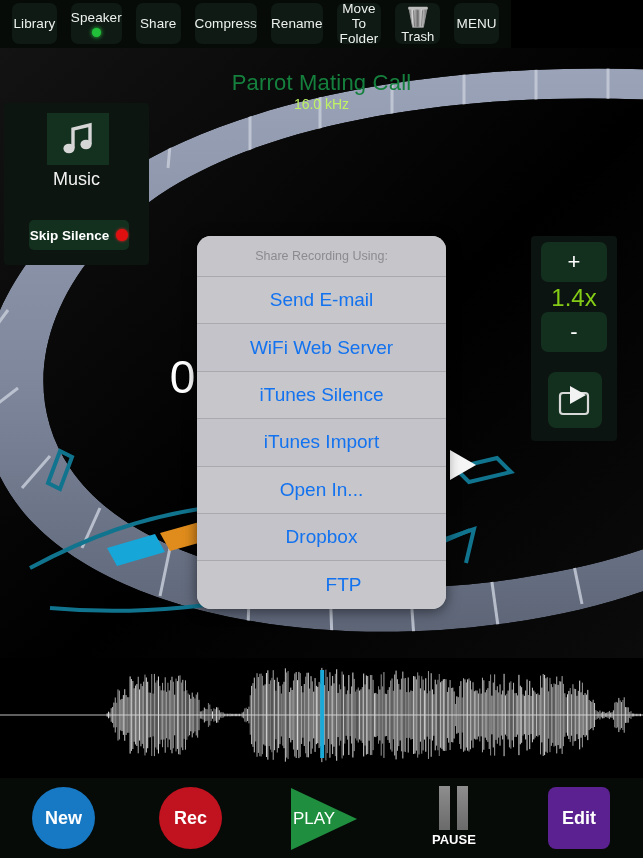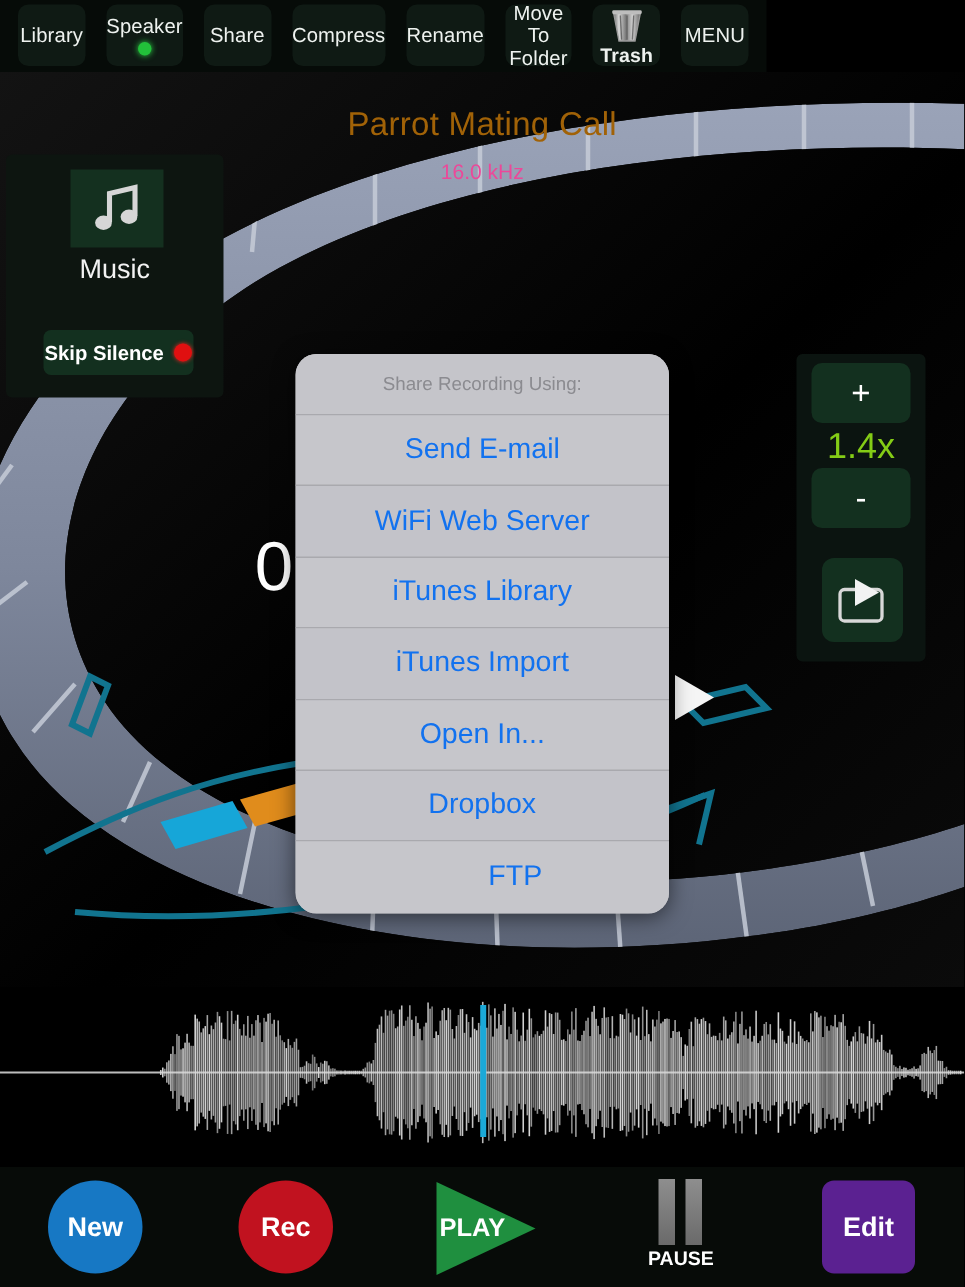--- a/index.html
+++ b/index.html
@@ -42,42 +42,42 @@
     position: relative;
     letter-spacing: .1px;
   }
   .tb-btn .lbl2 { display: block; }
   .tb-led {
     width: 9px; height: 9px; border-radius: 50%;
     background: #22c13a;
     box-shadow: 0 0 4px #2ee04a;
     margin-top: 3px;
   }
-  #tb-trash { justify-content: flex-start; padding-top: 2px; font-weight: bold; }
+  #tb-trash { justify-content: flex-start; padding-top: 2px; }
   .trash-icon { display:block; width: 26px; height: 28px; }
   #tb-trash .trash-lbl { font-size: 13px; margin-top: -1px; }
 
   
   #artwork {
     position: absolute; left: 0; top: 48px;
     width: 643px; height: 610px;
     z-index: 5;
   }
 
   
   #title-wrap {
     position: absolute; left: 0; top: 70px; width: 643px;
     text-align: center; z-index: 20; pointer-events: none;
   }
   #rec-title {
-    color: #a16207; font-size: 22px; font-weight: 400;
+    color: #15803d; font-size: 22px; font-weight: 400;
     letter-spacing: .2px;
   }
   #rec-rate {
-    color: #ec4899; font-size: 14px; margin-top: 10px;
+    color: #bef264; font-size: 14px; 
   }
 
   
   #left-panel {
     position: absolute; left: 4px; top: 103px;
     width: 145px; height: 162px;
     background: #0d1510;
     border-radius: 4px;
     z-index: 22;
   }
@@ -235,21 +235,21 @@
   }
   #btn-play .ptri {
     position: absolute; left: 0; top: 0;
     width: 0; height: 0;
     border-top: 31px solid transparent;
     border-bottom: 31px solid transparent;
     border-left: 66px solid #1f8f3f;
   }
   #btn-play .plbl {
     position: absolute; left: 2px; top: 21px;
-    color: #ffffff; font-size: 17px; font-weight: bold;
+    color: #ffffff; font-size: 17px; font-weight: normal;
   }
   #btn-pause {
     position: absolute; left: 432px; top: 8px;
     width: 42px; height: 66px;
   }
   .pause-bars {
     display: flex; gap: 7px; justify-content: center;
   }
   .pause-bars i {
     display: block; width: 11px; height: 44px;
@@ -430,21 +430,21 @@
         <rect x="4" y="10" width="28" height="21" rx="3" fill="none" stroke="#d8d8d8" stroke-width="2.2"></rect>
         <path d="M14 3 L30 12 L14 21 Z" fill="#f2f2f2"></path>
       </svg>
     </div>
   </div>
 
   <div id="share-dialog">
     <div id="dlg-header">Share Recording Using:</div>
     <div class="dlg-item">Send E-mail</div>
     <div class="dlg-item">WiFi Web Server</div>
-    <div class="dlg-item">iTunes Library</div>
+    <div class="dlg-item">iTunes Silence</div>
     <div class="dlg-item">iTunes Import</div>
     <div class="dlg-item">Open In...</div>
     <div class="dlg-item">Dropbox</div>
     <div class="dlg-item">FTP</div>
   </div>
 
   <svg id="waveform" viewBox="0 0 643 120" preserveAspectRatio="none">
     <rect x="0" y="0" width="643" height="120" fill="#000"></rect>
     <line x1="0" y1="57" x2="643" y2="57" stroke="#bdbdbd" stroke-width="1.2"></line>
     <g id="wave-bars">

